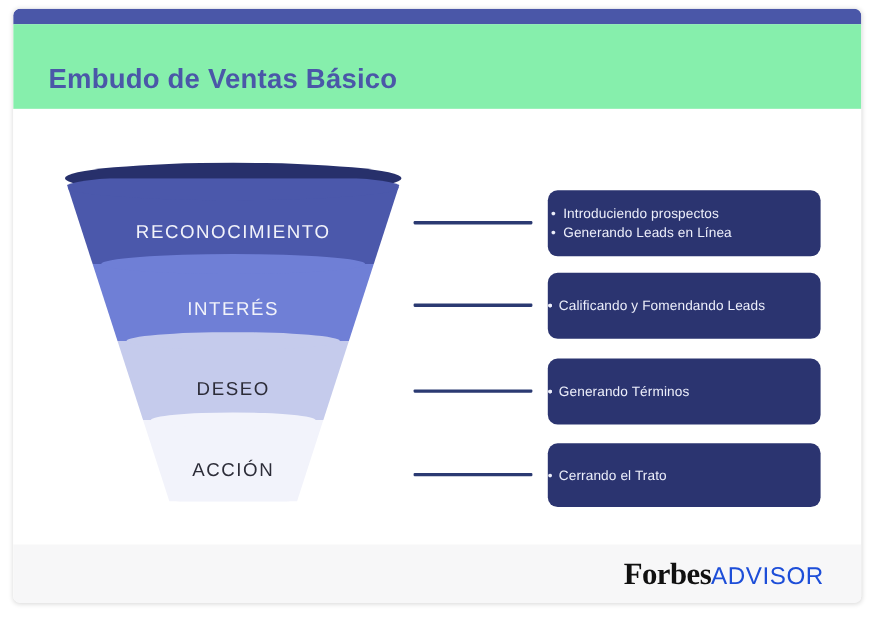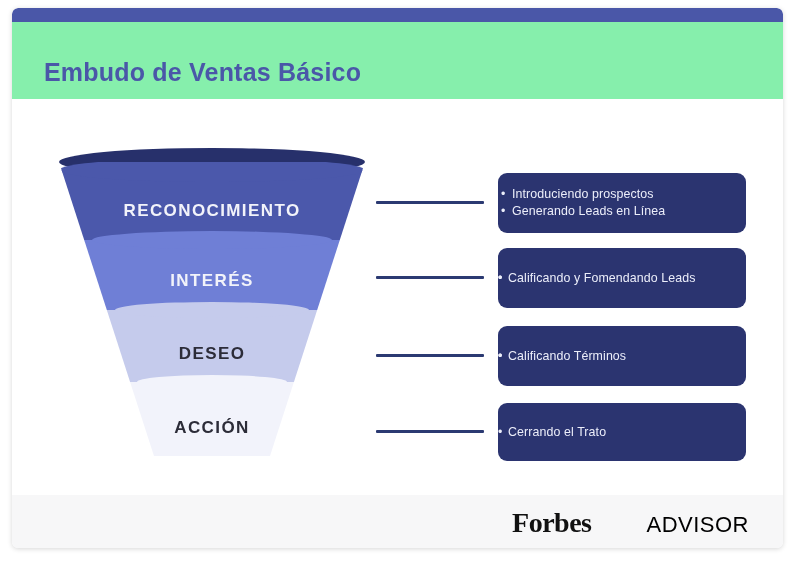--- a/index.html
+++ b/index.html
@@ -68,45 +68,43 @@
     height: 53px;
     background: #f7f7f8;
   }
 
   #logo {
     position: absolute;
     right: 34px;
     top: 12px;
     display: flex;
     align-items: baseline;
-    gap: 20px;
+    gap: 0;
   }
   #logo-forbes {
     font-family: "Liberation Serif", serif;
     font-weight: bold;
     font-size: 28px;
     color: #111111;
     letter-spacing: -0.5px;
   }
   #logo-advisor {
     font-family: "Liberation Sans", sans-serif;
     font-size: 22px;
-    color: #000000;
+    color: #1d4ed8;
     letter-spacing: 0.5px;
-    margin-left: 35px;
   }
 
   
   #funnel-wrap {
     position: absolute;
     left: 35px;
     top: 45px;
     width: 330px;
     height: 330px;
-    font-weight: bold;
   }
   #funnel-svg { display: block; }
 
   .funnel-label {
     font-family: "Liberation Sans", sans-serif;
     font-size: 17px;
     letter-spacing: 1.4px;
   }
   .fl-light { fill: #f2f3fa; }
   .fl-dark  { fill: #2c2c38; }
@@ -216,21 +214,21 @@
       <div class="info-line">
         <span class="bullet">•</span><span>Calificando y Fomendando Leads</span>
       </div>
     </div>
 
     <div class="info-box tight" style="top:227px; height:60px;">
       <div class="info-line">
         <span class="bullet">•</span>
       </div>
       <div class="info-line">
-        <span class="bullet">•</span><span>Calificando Términos</span>
+        <span class="bullet">•</span><span>Generando Términos</span>
       </div>
     </div>
 
     <div class="info-box tight" style="top:304px; height:58px;">
       <div class="info-line">
         <span class="bullet">•</span><span>Cerrando el Trato</span>
       </div>
     </div>
 
   </div>

